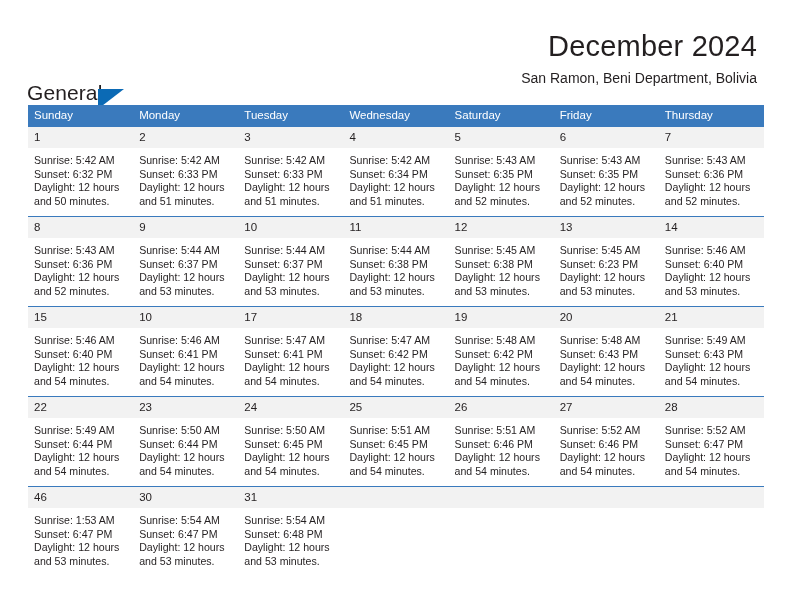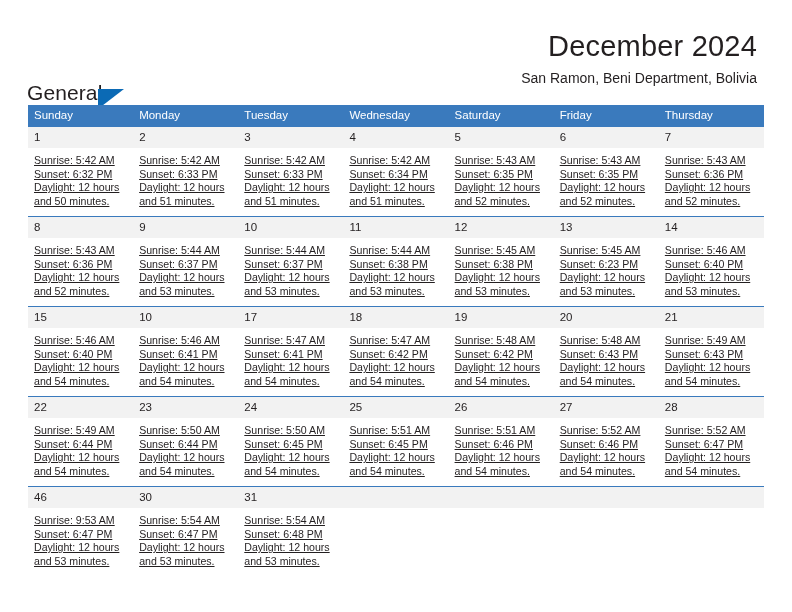--- a/index.html
+++ b/index.html
@@ -123,21 +123,20 @@
   }
   .daynum.blank {
     background: #f2f2f2;
     color: transparent;
   }
   .cellbody {
     padding: 6px 6px 0 6px;
     font-size: 10.6px;
     line-height: 13.6px;
     color: #231f20;
-    text-decoration: underline;
   }
   .cellbody div { white-space: nowrap; }
 </style>
 </head>
 <body>
 
 <div class="page">
 
   <div class="top">
 
@@ -430,21 +429,21 @@
               <div>Sunset: 6:47 PM</div>
               <div>Daylight: 12 hours</div>
               <div>and 54 minutes.</div>
             </div>
           </td>
         </tr>
         <tr class="week-row">
           <td>
             <div class="daynum">46</div>
             <div class="cellbody">
-              <div>Sunrise: 9:53 AM</div>
+              <div>Sunrise: 1:53 AM</div>
               <div>Sunset: 6:47 PM</div>
               <div>Daylight: 12 hours</div>
               <div>and 53 minutes.</div>
             </div>
           </td>
           <td>
             <div class="daynum">30</div>
             <div class="cellbody">
               <div>Sunrise: 5:54 AM</div>
               <div>Sunset: 6:47 PM</div>

